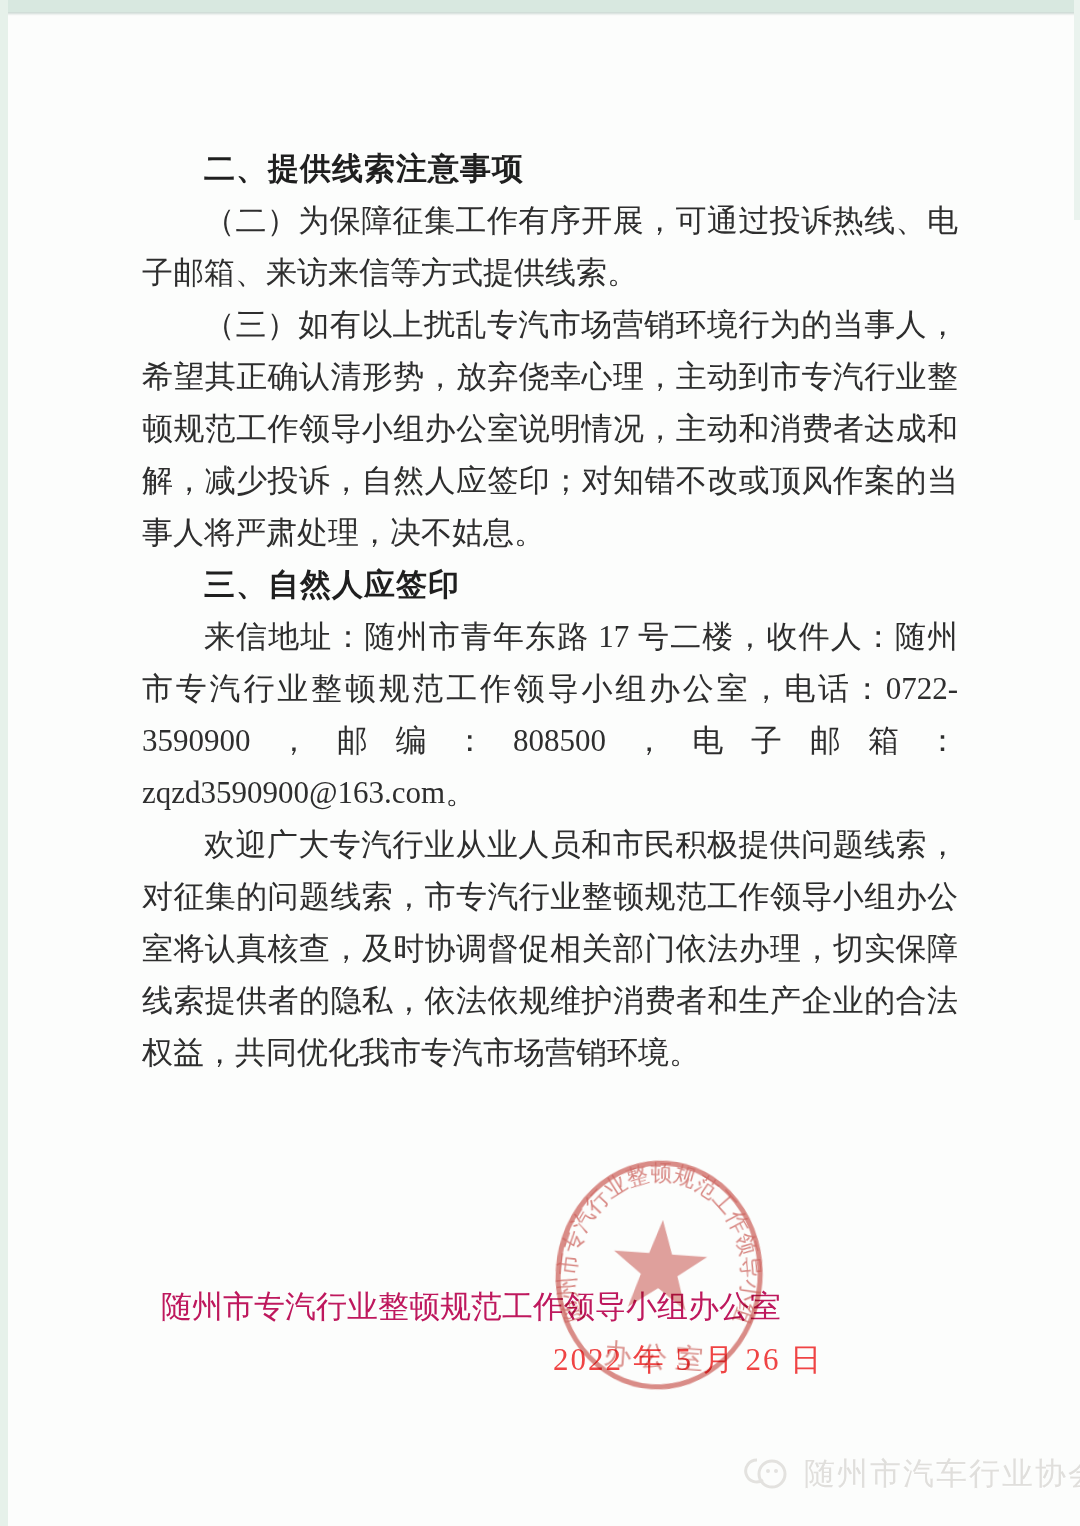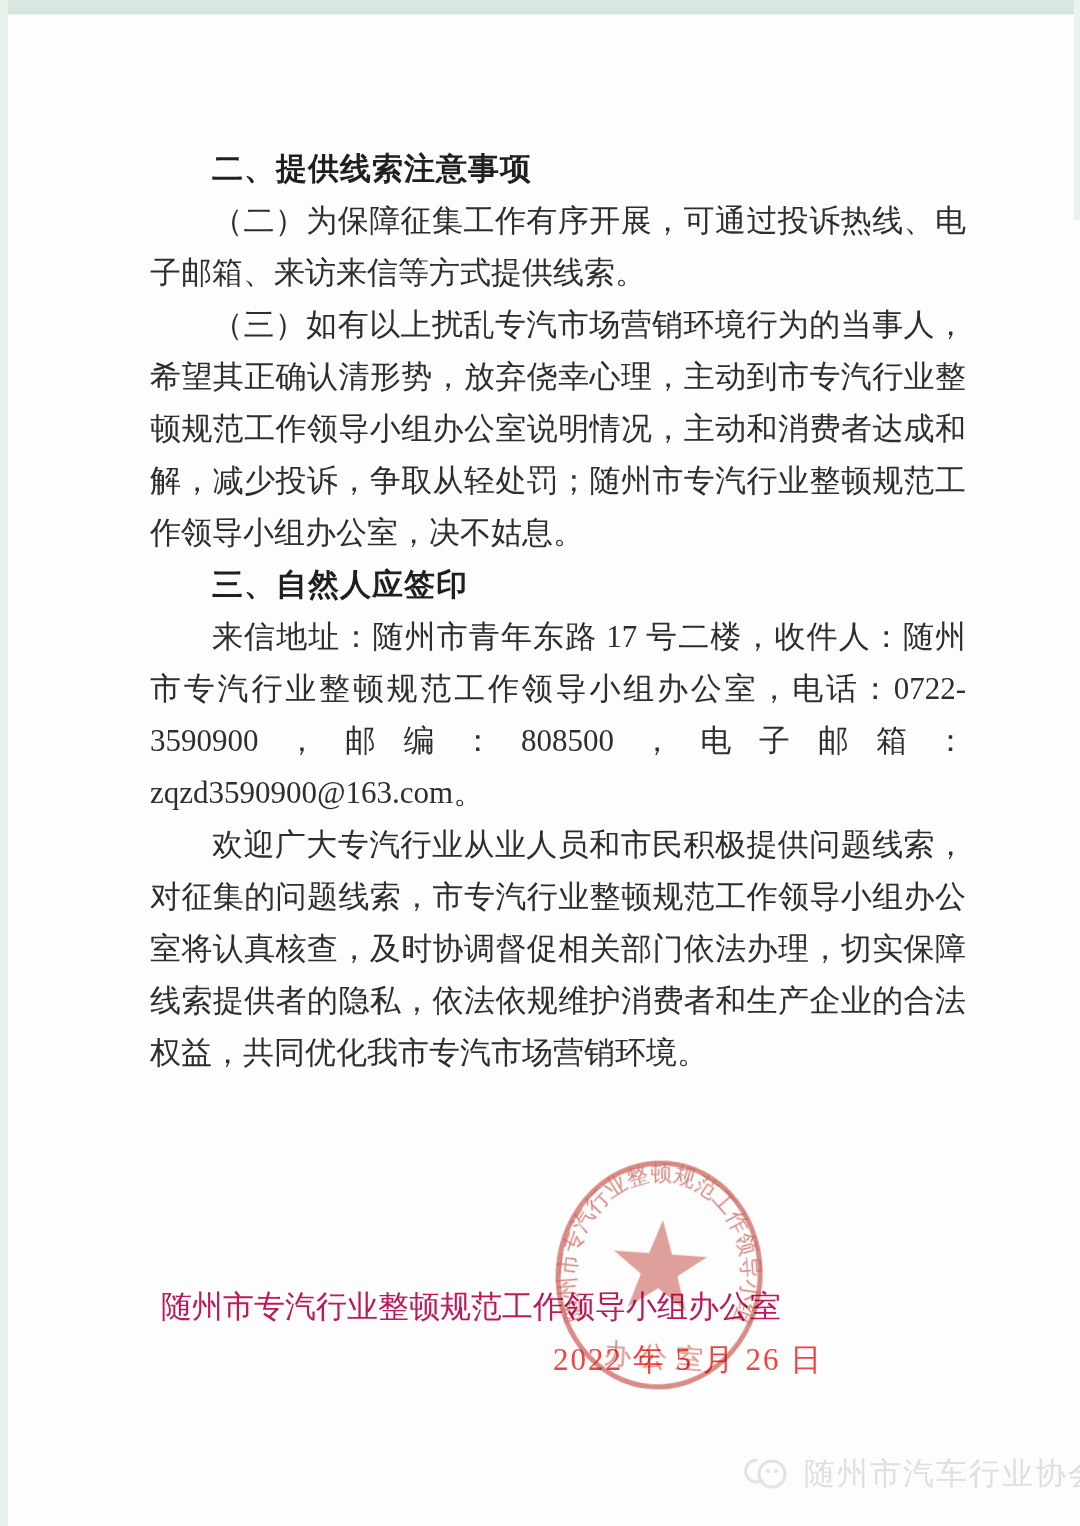--- a/index.html
+++ b/index.html
@@ -17,21 +17,21 @@
   }
   .edge-left{
     position:absolute;top:0;left:0;width:8px;height:1526px;
     background:#e6f1ea;
   }
   .edge-right{
     position:absolute;top:0;right:0;width:6px;height:220px;
     background:#eaf3ee;
   }
   .content{
-    position:absolute;left:150px;top:143px;width:816px;
+    position:absolute;left:142px;top:143px;width:816px;
     font-size:31px;line-height:52px;color:#2e2e2e;
     text-align:justify;
   }
   .content p,.content h2,.content h3{
     margin:0;padding:0;text-indent:2em;
   }
   .sec-heading{
     font-family:"Liberation Sans","DejaVu Sans",sans-serif;
     font-weight:700;font-size:31px;line-height:52px;color:#1f1f1f;
     letter-spacing:1px;
@@ -69,21 +69,21 @@
 
 <div class="page">
 
   <div class="edge-top"></div>
   <div class="edge-left"></div>
   <div class="edge-right"></div>
 
   <div class="content">
     <h2 class="sec-heading">二、提供线索注意事项</h2>
     <p>（二）为保障征集工作有序开展，可通过投诉热线、电子邮箱、来访来信等方式提供线索。</p>
-    <p>（三）如有以上扰乱专汽市场营销环境行为的当事人，希望其正确认清形势，放弃侥幸心理，主动到市专汽行业整顿规范工作领导小组办公室说明情况，主动和消费者达成和解，减少投诉，争取从轻处罚；随州市专汽行业整顿规范工作领导小组办公室，决不姑息。</p>
+    <p>（三）如有以上扰乱专汽市场营销环境行为的当事人，希望其正确认清形势，放弃侥幸心理，主动到市专汽行业整顿规范工作领导小组办公室说明情况，主动和消费者达成和解，减少投诉，自然人应签印；对知错不改或顶风作案的当事人将严肃处理，决不姑息。</p>
     <h3 class="sec-heading">三、自然人应签印</h3>
     <p>来信地址：随州市青年东路 17 号二楼，收件人：随州市专汽行业整顿规范工作领导小组办公室，电话：0722-3590900，邮编：808500，电子邮箱：zqzd3590900@163.com。</p>
     <p>欢迎广大专汽行业从业人员和市民积极提供问题线索，对征集的问题线索，市专汽行业整顿规范工作领导小组办公室将认真核查，及时协调督促相关部门依法办理，切实保障线索提供者的隐私，依法依规维护消费者和生产企业的合法权益，共同优化我市专汽市场营销环境。</p>
   </div>
 
   <div class="sig-line">随州市专汽行业整顿规范工作领导小组办公室</div>
 
   <div class="date-line">2022 年 5 月 26 日</div>
 
   <svg class="seal" viewBox="0 0 220 238" xmlns="http://www.w3.org/2000/svg">

